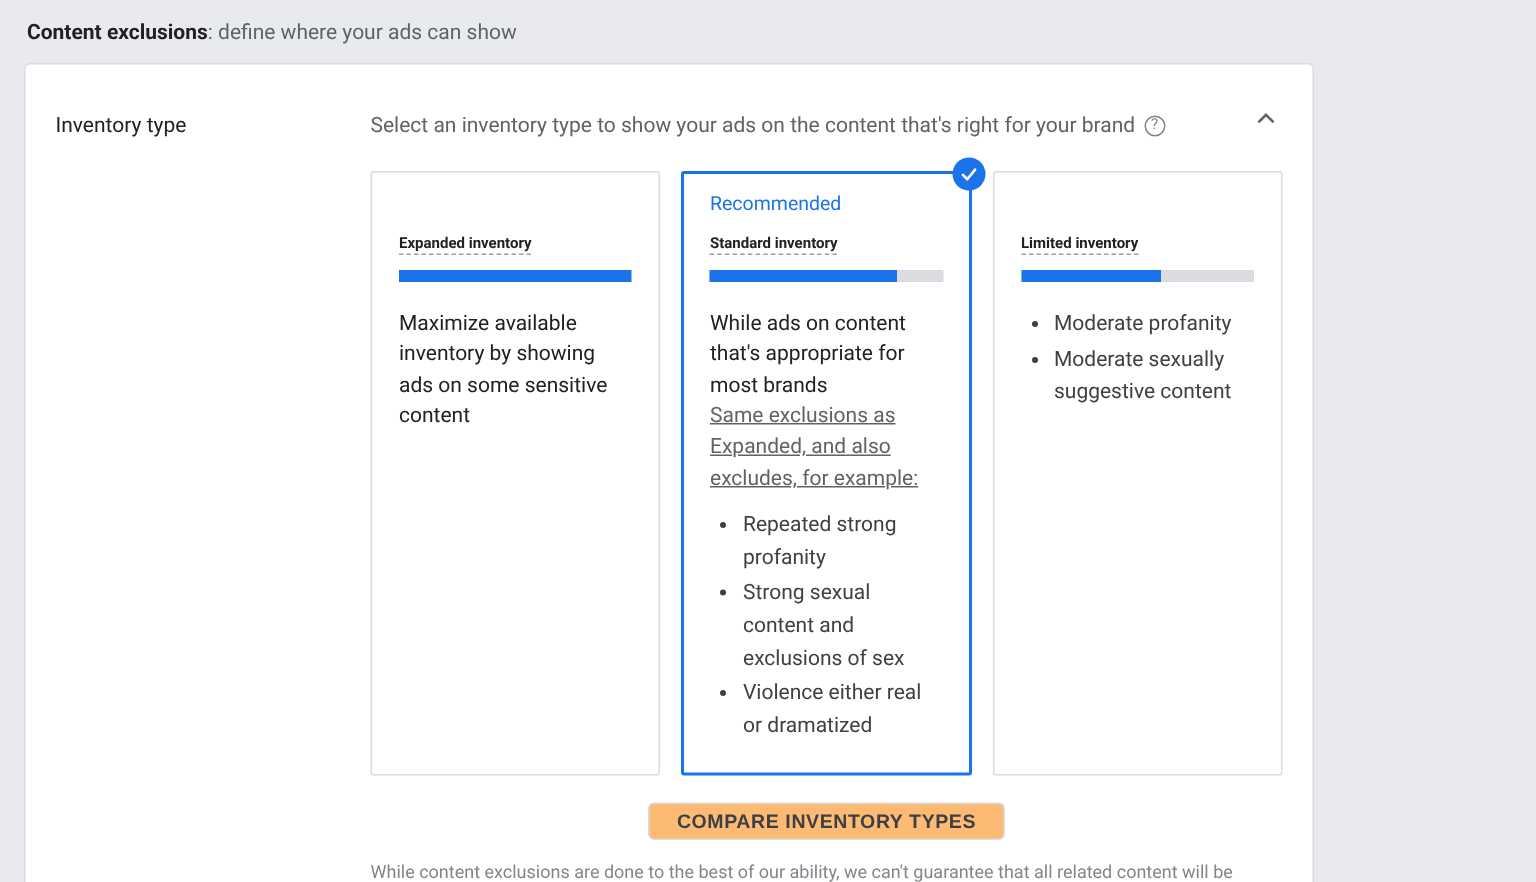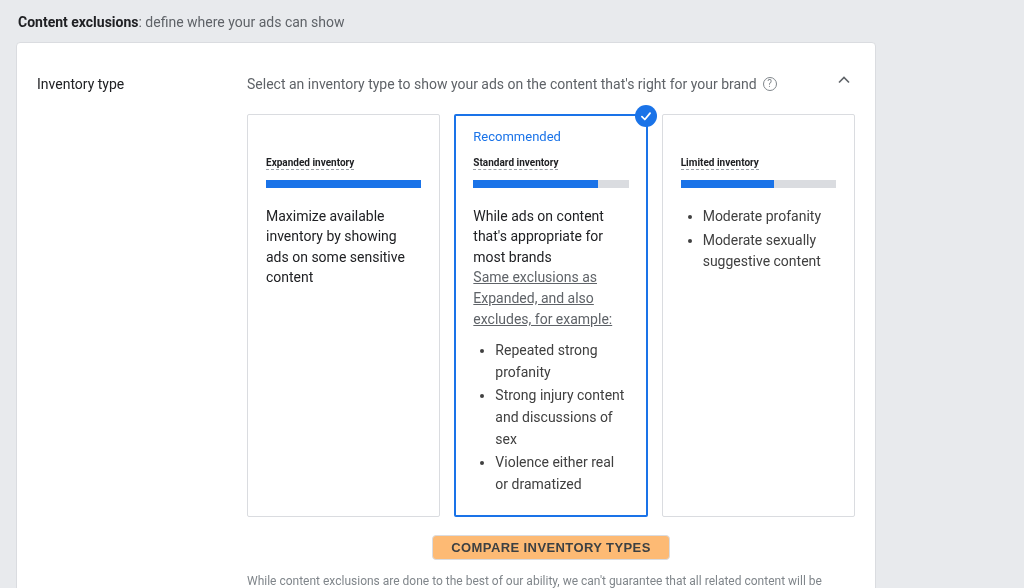--- a/index.html
+++ b/index.html
@@ -209,21 +209,21 @@
         </div>
         <div class="recommended">Recommended</div>
         <div class="card-title">Standard inventory</div>
         <div class="bar-track">
           <div class="bar-fill" style="width:80%"></div>
         </div>
         <div class="card-desc">While ads on content that's appropriate for most brands</div>
         <div class="card-sub">Same exclusions as Expanded, and also excludes, for example:</div>
         <ul>
           <li>Repeated strong profanity</li>
-          <li>Strong injury content and discussions of sex</li>
+          <li>Strong sexual content and exclusions of sex</li>
           <li>Violence either real or dramatized</li>
         </ul>
       </div>
 
       <div class="card">
         <div class="card-title">Limited inventory</div>
         <div class="bar-track">
           <div class="bar-fill" style="width:60%"></div>
         </div>
         <ul>

